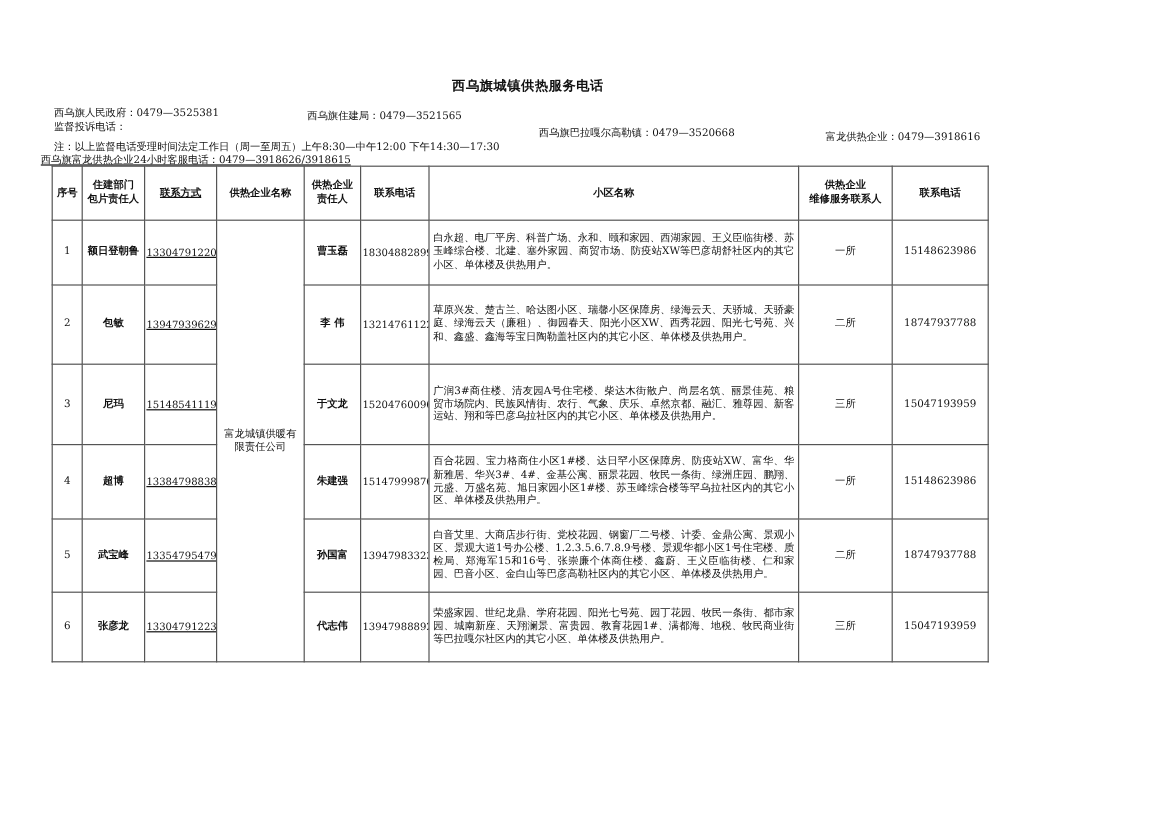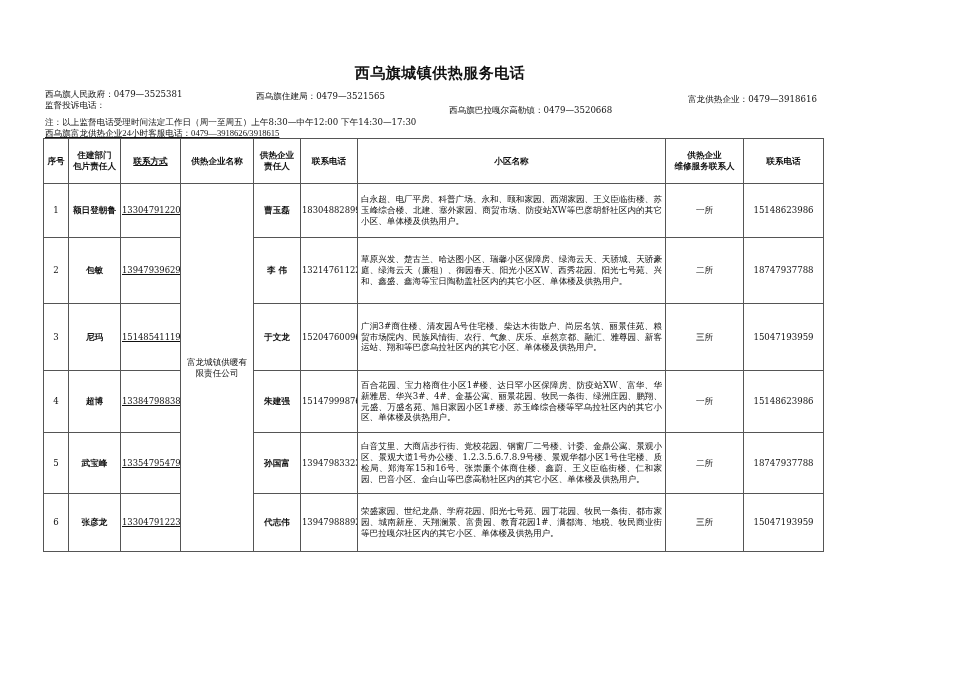--- a/index.html
+++ b/index.html
@@ -3,21 +3,21 @@
   <meta charset="utf-8">
   <style>
     html, body { margin: 0; padding: 0; background: #ffffff; }
     body {
       width: 960px; height: 679px; position: relative; overflow: hidden;
       font-family: "DejaVu Serif", "Liberation Serif", serif;
       color: #111;
     }
     .title {
       position: absolute; left: 0; top: 64px; width: 880px; text-align: center;
-      font-size: 15px; font-weight: bold; letter-spacing: 0.5px;
+      font-size: 11px; font-weight: bold; letter-spacing: 0.5px;
     }
     .info-row { position: absolute; font-size: 8.6px; white-space: nowrap; }
     .underline-line { text-decoration: underline; }
     table.main {
       position: absolute; left: 43px; top: 138px;
       border-collapse: collapse; table-layout: fixed;
       width: 780px;
       font-size: 8.6px;
     }
     table.main th, table.main td {
@@ -37,23 +37,23 @@
   </style>
 </head>
 <body>
 
 <div class="title">西乌旗城镇供热服务电话</div>
 
 <div class="info-row" style="left:45px; top:100px;">监督投诉电话：</div>
 <div class="info-row" style="left:45px; top:89px;">西乌旗人民政府：0479—3525381</div>
 <div class="info-row" style="left:256px; top:91px;">西乌旗住建局：0479—3521565</div>
 <div class="info-row" style="left:449px; top:105px;">西乌旗巴拉嘎尔高勒镇：0479—3520668</div>
-<div class="info-row" style="left:688px; top:94px;">富龙供热企业：0479—3918616</div>
+<div class="info-row" style="left:688px; top:109px;">富龙供热企业：0479—3918616</div>
 <div class="info-row" style="left:45px; top:117px;">注：以上监督电话受理时间法定工作日（周一至周五）上午8:30—中午12:00  下午14:30—17:30</div>
-<div class="info-row underline-line" style="left:45px; top:128px;font-family:Liberation Serif, serif;">西乌旗富龙供热企业24小时客服电话：0479—3918626/3918615</div>
+<div class="info-row underline-line" style="left:34px; top:128px;">西乌旗富龙供热企业24小时客服电话：0479—3918626/3918615</div>
 
 <table class="main">
   <colgroup>
     <col style="width:25px">
     <col style="width:52px">
     <col style="width:60px">
     <col style="width:73px">
     <col style="width:47px">
     <col style="width:57px">
     <col style="width:308px">

